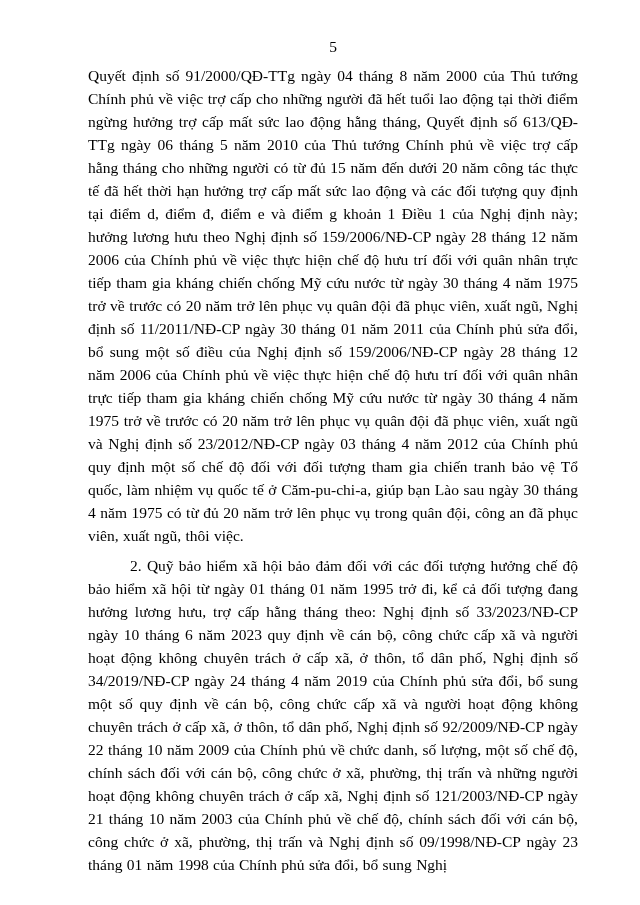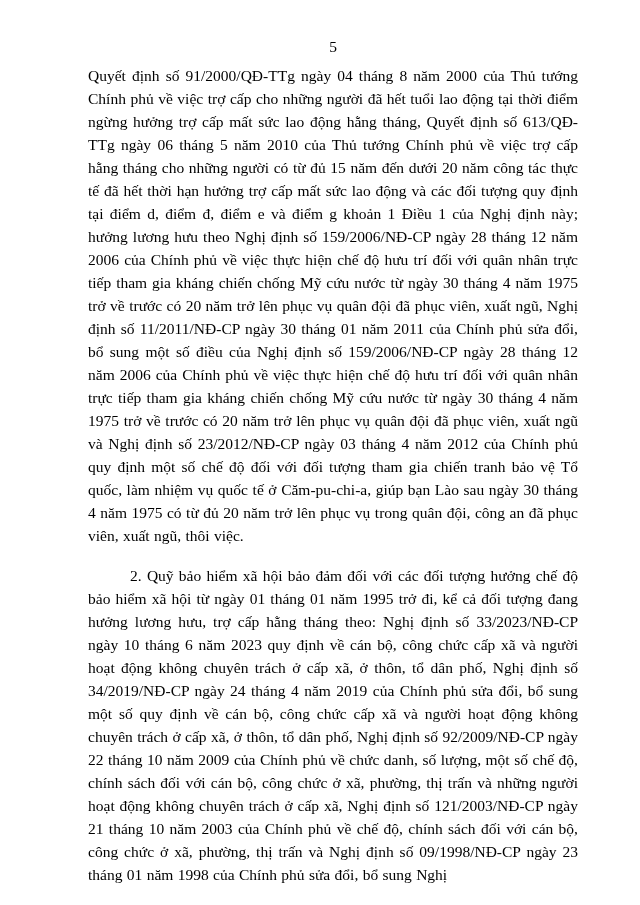--- a/index.html
+++ b/index.html
@@ -34,21 +34,21 @@
     line-height: 23px;
     text-align: justify;
     word-spacing: 0.5px;
   }
   .para {
     margin: 0;
     padding: 0;
   }
   .para.indented {
     text-indent: 42px;
-    margin-top: 17px;
+    margin-top: 7px;
   }
 </style>
 </head>
 <body>
 
 <div class="page">
   <div class="page-number">5</div>
 
   <div class="body-text">
     <p class="para">Quyết định số 91/2000/QĐ-TTg ngày 04 tháng 8 năm 2000 của Thủ tướng Chính phủ về việc trợ cấp cho những người đã hết tuổi lao động tại thời điểm ngừng hưởng trợ cấp mất sức lao động hằng tháng, Quyết định số 613/QĐ-TTg ngày 06 tháng 5 năm 2010 của Thủ tướng Chính phủ về việc trợ cấp hằng tháng cho những người có từ đủ 15 năm đến dưới 20 năm công tác thực tế đã hết thời hạn hưởng trợ cấp mất sức lao động và các đối tượng quy định tại điểm d, điểm đ, điểm e và điểm g khoản 1 Điều 1 của Nghị định này; hưởng lương hưu theo Nghị định số 159/2006/NĐ-CP ngày 28 tháng 12 năm 2006 của Chính phủ về việc thực hiện chế độ hưu trí đối với quân nhân trực tiếp tham gia kháng chiến chống Mỹ cứu nước từ ngày 30 tháng 4 năm 1975 trở về trước có 20 năm trở lên phục vụ quân đội đã phục viên, xuất ngũ, Nghị định số 11/2011/NĐ-CP ngày 30 tháng 01 năm 2011 của Chính phủ sửa đổi, bổ sung một số điều của Nghị định số 159/2006/NĐ-CP ngày 28 tháng 12 năm 2006 của Chính phủ về việc thực hiện chế độ hưu trí đối với quân nhân trực tiếp tham gia kháng chiến chống Mỹ cứu nước từ ngày 30 tháng 4 năm 1975 trở về trước có 20 năm trở lên phục vụ quân đội đã phục viên, xuất ngũ và Nghị định số 23/2012/NĐ-CP ngày 03 tháng 4 năm 2012 của Chính phủ quy định một số chế độ đối với đối tượng tham gia chiến tranh bảo vệ Tổ quốc, làm nhiệm vụ quốc tế ở Căm-pu-chi-a, giúp bạn Lào sau ngày 30 tháng 4 năm 1975 có từ đủ 20 năm trở lên phục vụ trong quân đội, công an đã phục viên, xuất ngũ, thôi việc.</p>

